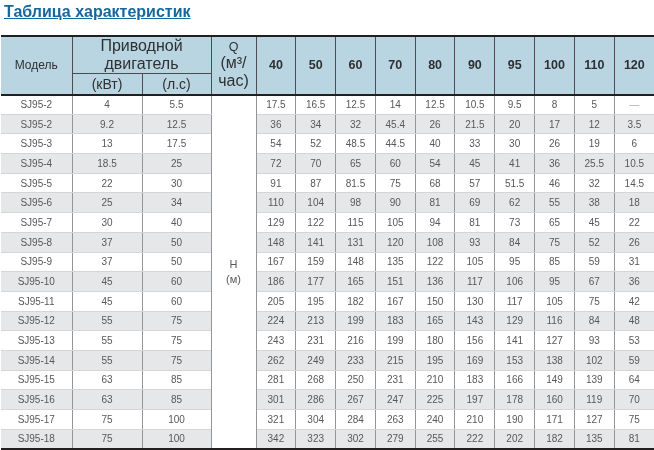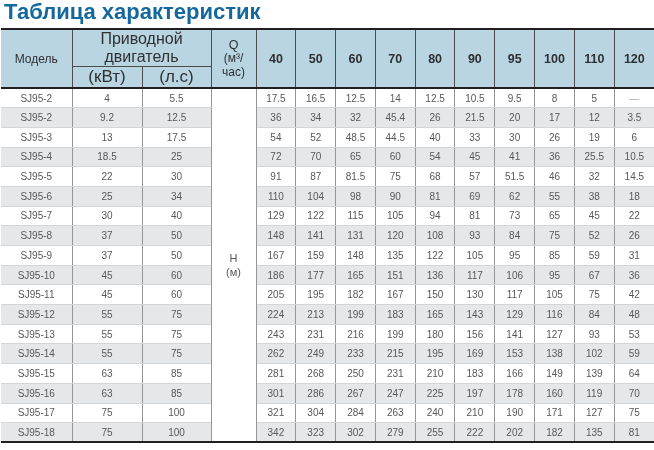--- a/index.html
+++ b/index.html
@@ -4,44 +4,44 @@
 <style>
   * { box-sizing: border-box; }
   html, body { margin: 0; padding: 0; }
   body {
     width: 654px; height: 450px; overflow: hidden;
     background: #ffffff;
     font-family: "Liberation Sans", sans-serif;
   }
   .page { width: 654px; height: 450px; }
   .title {
-    font-size: 22px; font-weight: bold;
+    font-size: 16px; font-weight: bold;
     color: var(--title, #15689d);
-    margin: 1px 0 6px 4px; line-height: 21px;
+    margin: 1px 0 13px 4px; line-height: 21px; text-decoration: underline;
   }
   table.spec-table {
     border-collapse: collapse; table-layout: fixed;
     width: 653px; margin-left: 1px;
     border-left: hidden; border-right: hidden; padding-left: 12px;
   }
   .c-model { width: 71px; } .c-kw { width: 70px; }
   .c-hp { width: 69px; } .c-q { width: 45px; }
 
   thead th {
     background: var(--header-bg, #b9d5e2);
     border: 1px solid var(--border-mid, #4c4c4e);
     border-top: 2px solid var(--border-dark, #231f20);
     font-weight: normal; color: var(--header-text, #2f3032);
     padding: 0 1px; text-align: center;
   }
   .model-th { font-size: 12px; border-bottom: 2px solid var(--border-dark, #231f20); }
   .group-th { font-size: 16px; height: 21px; border-bottom: 1px solid var(--border-mid, #4c4c4e); }
-  .sub-th   { font-size: 17px; height: 21px; border-top: 1px solid var(--border-mid, #4c4c4e); border-bottom: 2px solid var(--border-dark, #231f20); }
+  .sub-th   { font-size: 14px; height: 21px; border-top: 1px solid var(--border-mid, #4c4c4e); border-bottom: 2px solid var(--border-dark, #231f20); }
   .q-th     { font-size: 12.5px; line-height: 1.15; border-bottom: 2px solid var(--border-dark, #231f20); }
-  .q-th .q-unit { font-size: 12px; }
+  .q-th .q-unit { font-size: 16px; }
   .flow-th  { font-size: 12.5px; font-weight: bold; border-bottom: 2px solid var(--border-dark, #231f20); }
 
   tbody td {
     height: 19.7px; padding: 0; text-align: center;
     font-size: 10px; color: var(--cell-text, #57585a);
     border-left: 1px solid var(--border-gray, #939598);
     border-right: 1px solid var(--border-gray, #939598);
     border-top: 1px solid var(--border-light, #d4d5d7);
     border-bottom: 1px solid var(--border-light, #d4d5d7);
     background: #ffffff;

